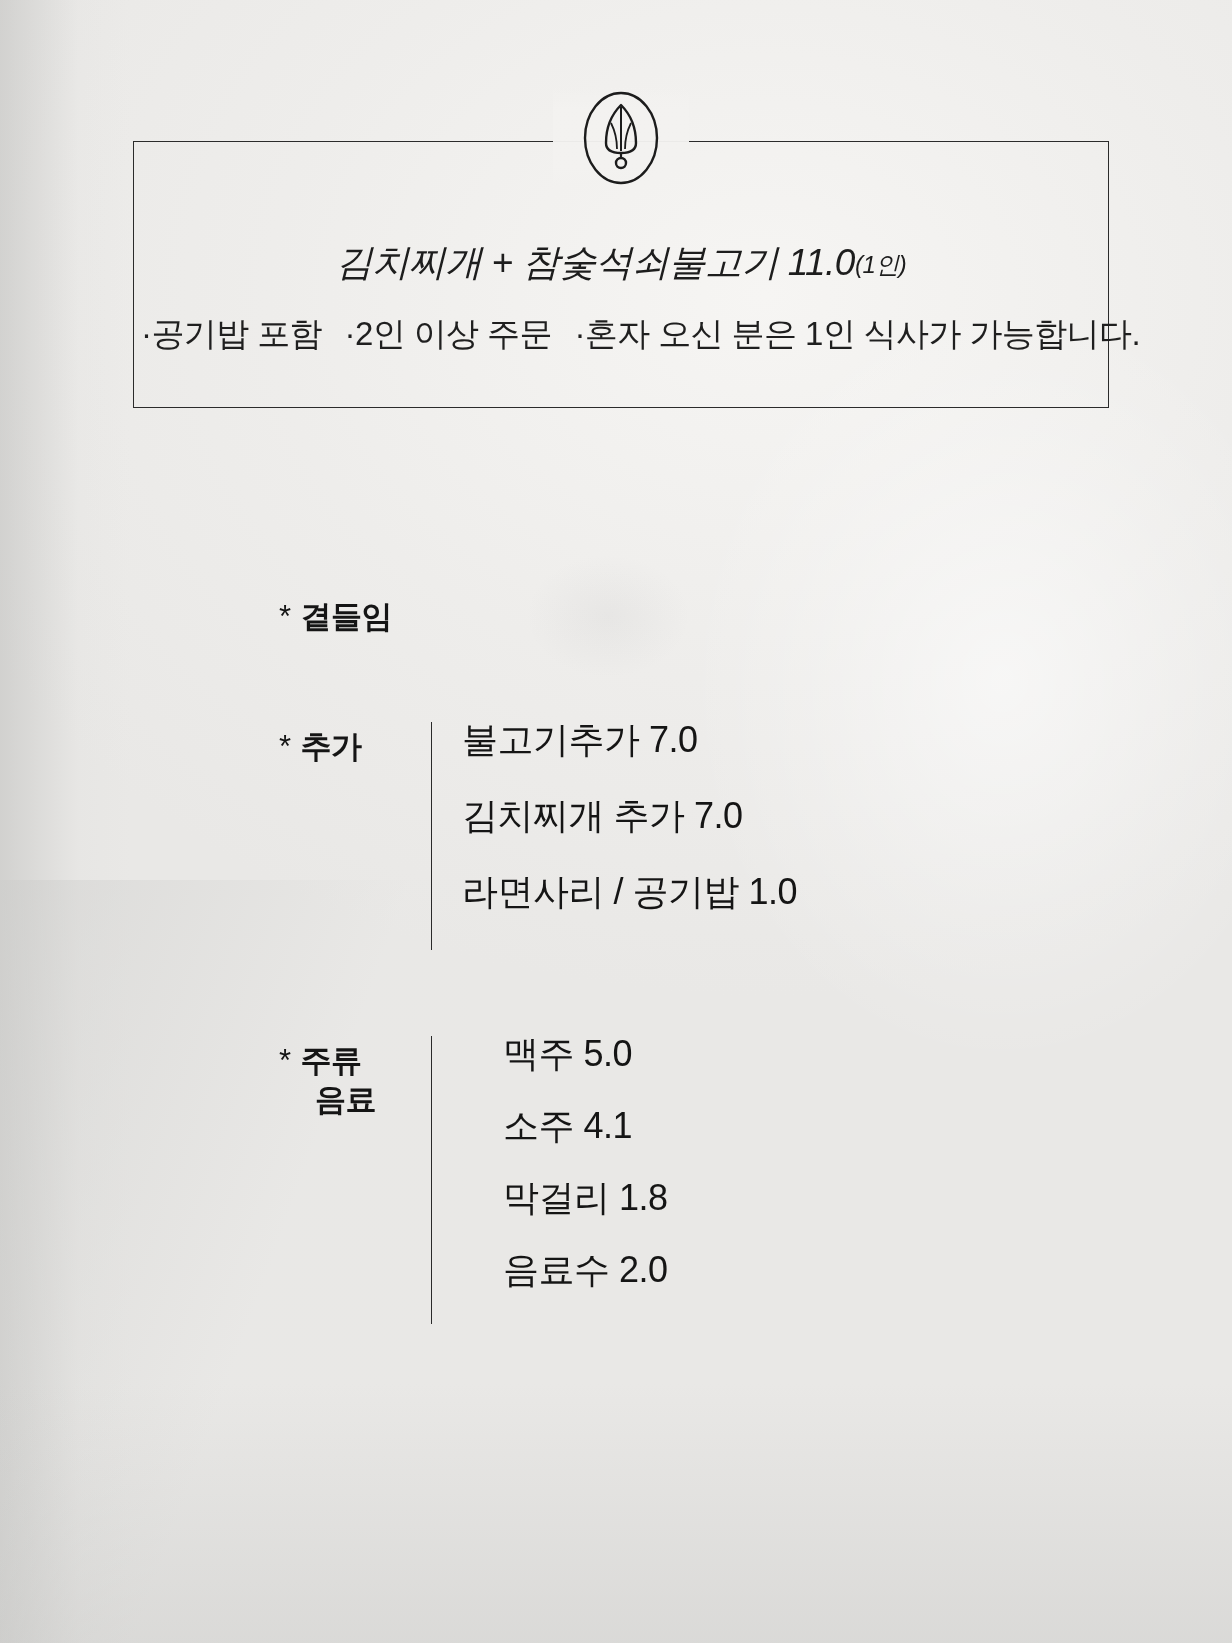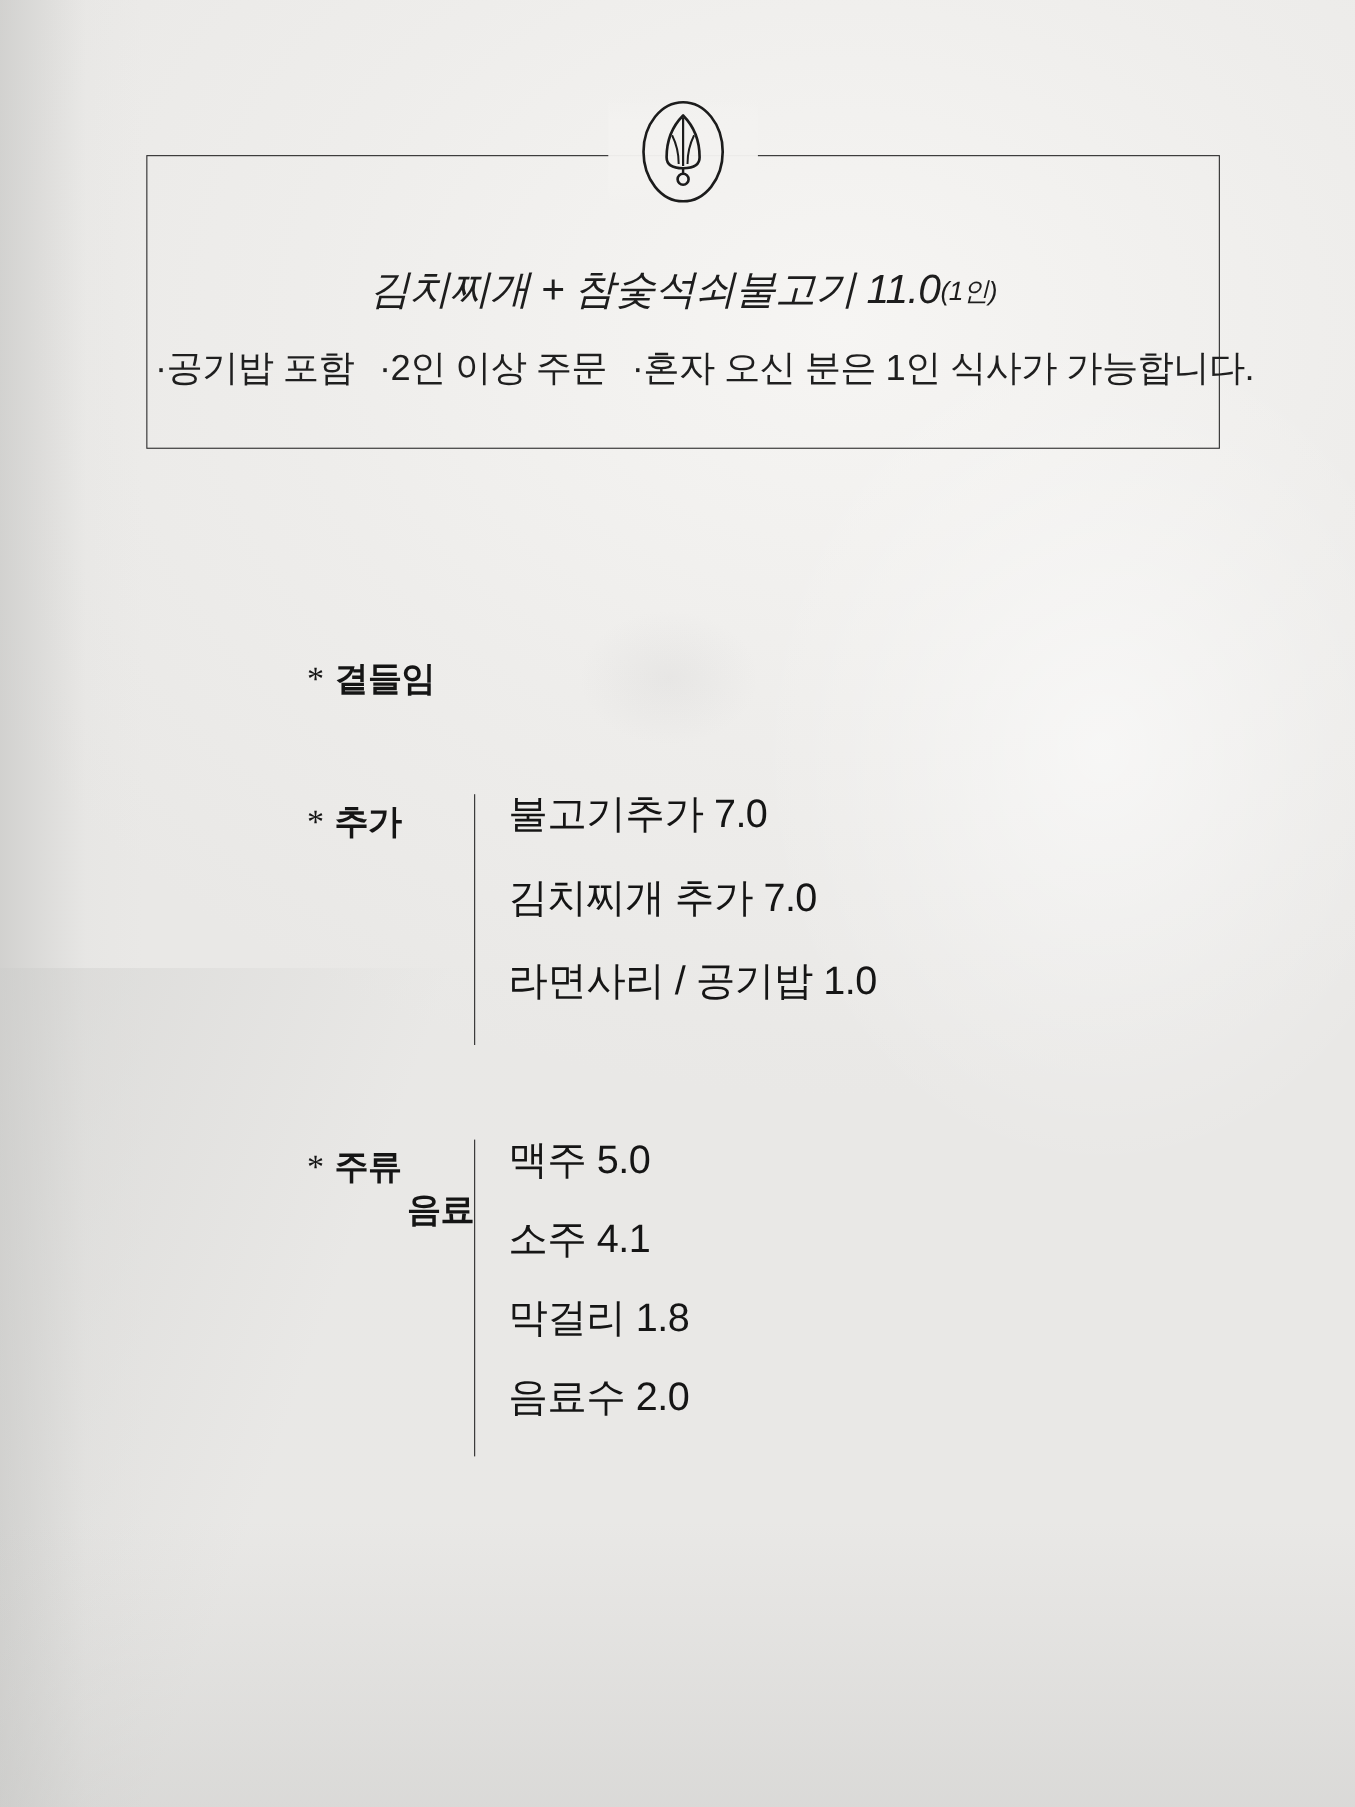--- a/index.html
+++ b/index.html
@@ -148,51 +148,49 @@
 
   .sec-label {
     width: 152px;
     flex: 0 0 auto;
     font-size: 31px;
     font-weight: 700;
     color: #151515;
     letter-spacing: -0.5px;
     line-height: 1.24;
     padding-top: 6px;
-    font-family: Liberation Serif, serif;
   }
   .sec-label .star {
     font-weight: 400;
     margin-right: 10px;
   }
   .sec-label .l2 {
     display: block;
-    margin-left: 46px;
-    text-align: right;
+    margin-left: 36px;
   }
   .sec-items {
     border-left: 1.6px solid #2a2a2a;
     padding-left: 30px;
     min-height: 60px;
   }
   .item {
     font-size: 36px;
     font-weight: 500;
     color: #151515;
     letter-spacing: -0.5px;
     line-height: 1.0;
     margin-bottom: 38px;
     white-space: nowrap;
   }
   .item:last-child { margin-bottom: 0; }
 
   
   .section--side .item { margin-bottom: 30px; }
   .section--add .item { margin-bottom: 40px; }
-  .section--drink .item { margin-bottom: 36px; }
+  .section--drink .item { margin-bottom: 36px; margin-left: 41px; }
   .section--drink .item.gap-before { margin-top: 16px; }
 </style>
 </head>
 <body>
 
 <div class="paper">
 
   <div class="shade-left"></div>
   <div class="shade-bottomleft"></div>
   <div class="shade-bottom"></div>

